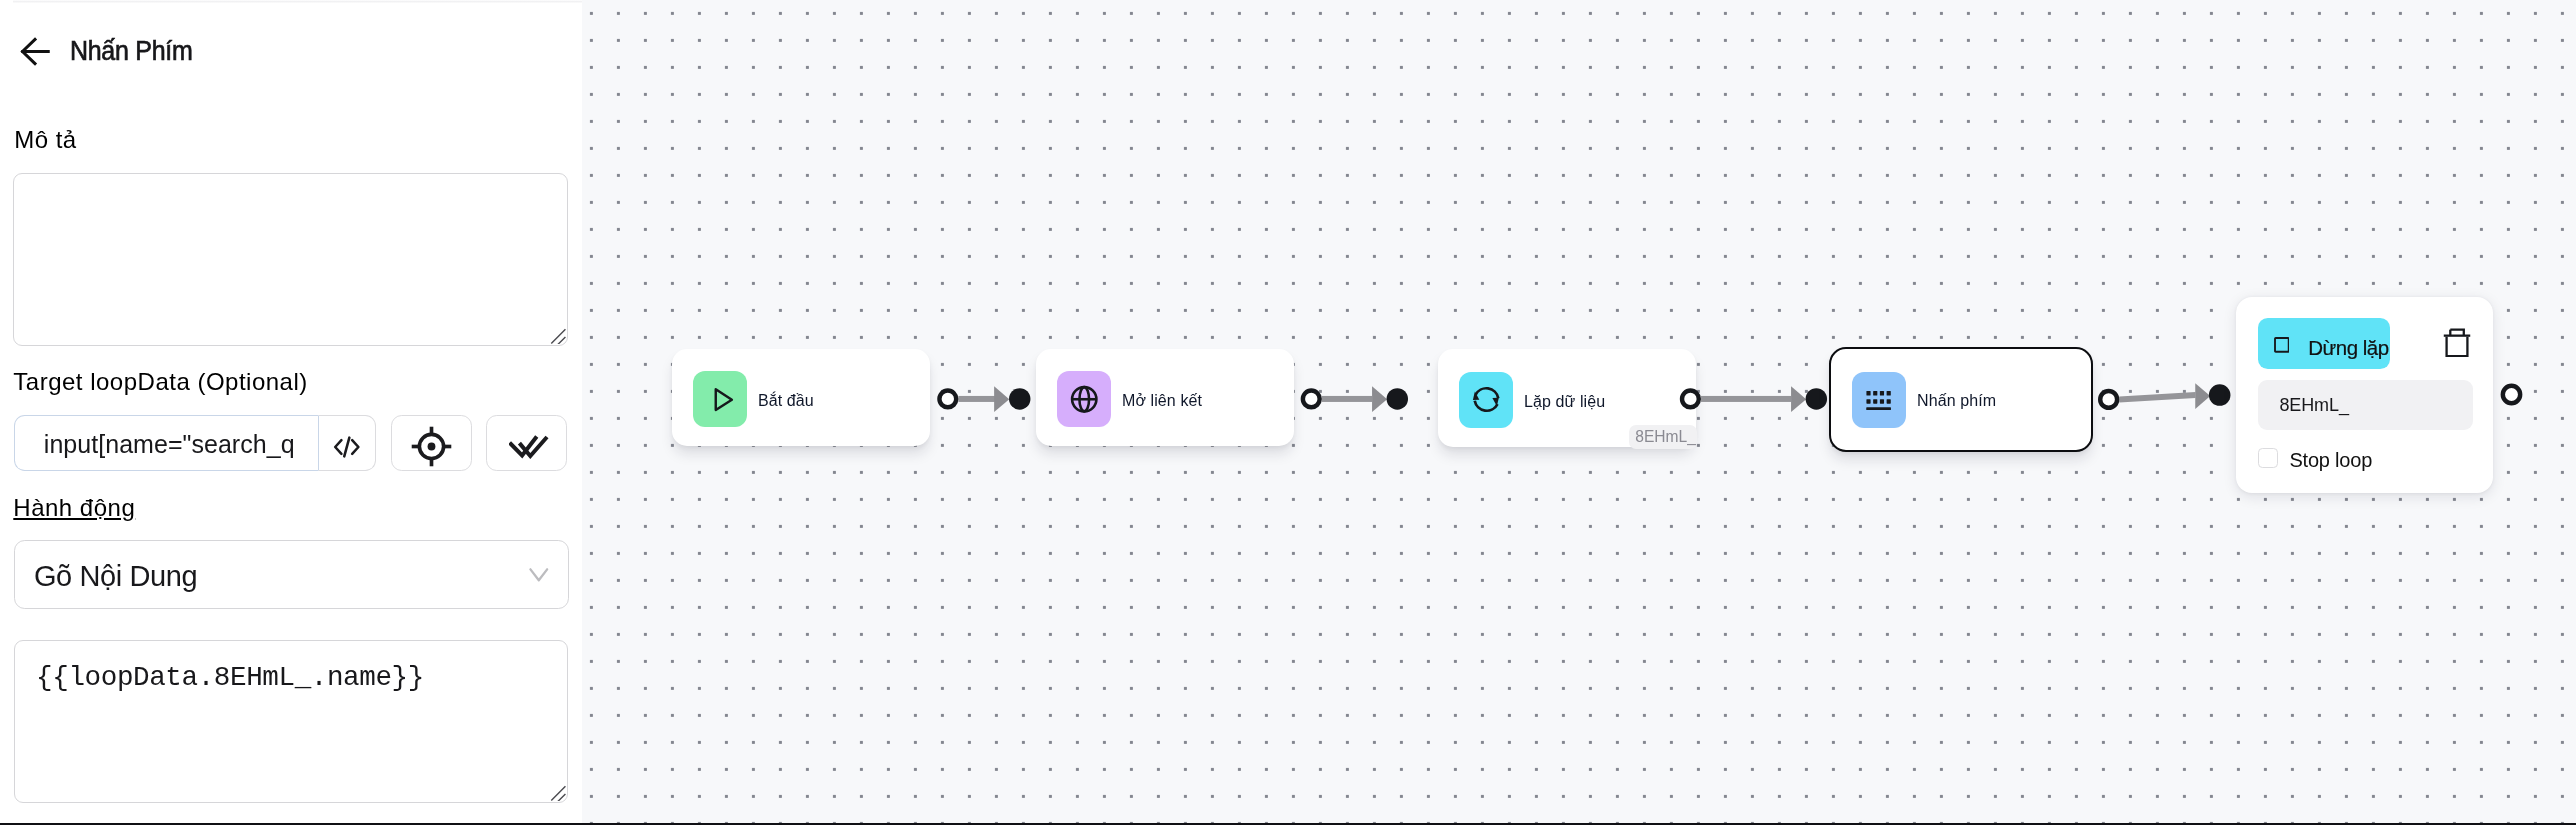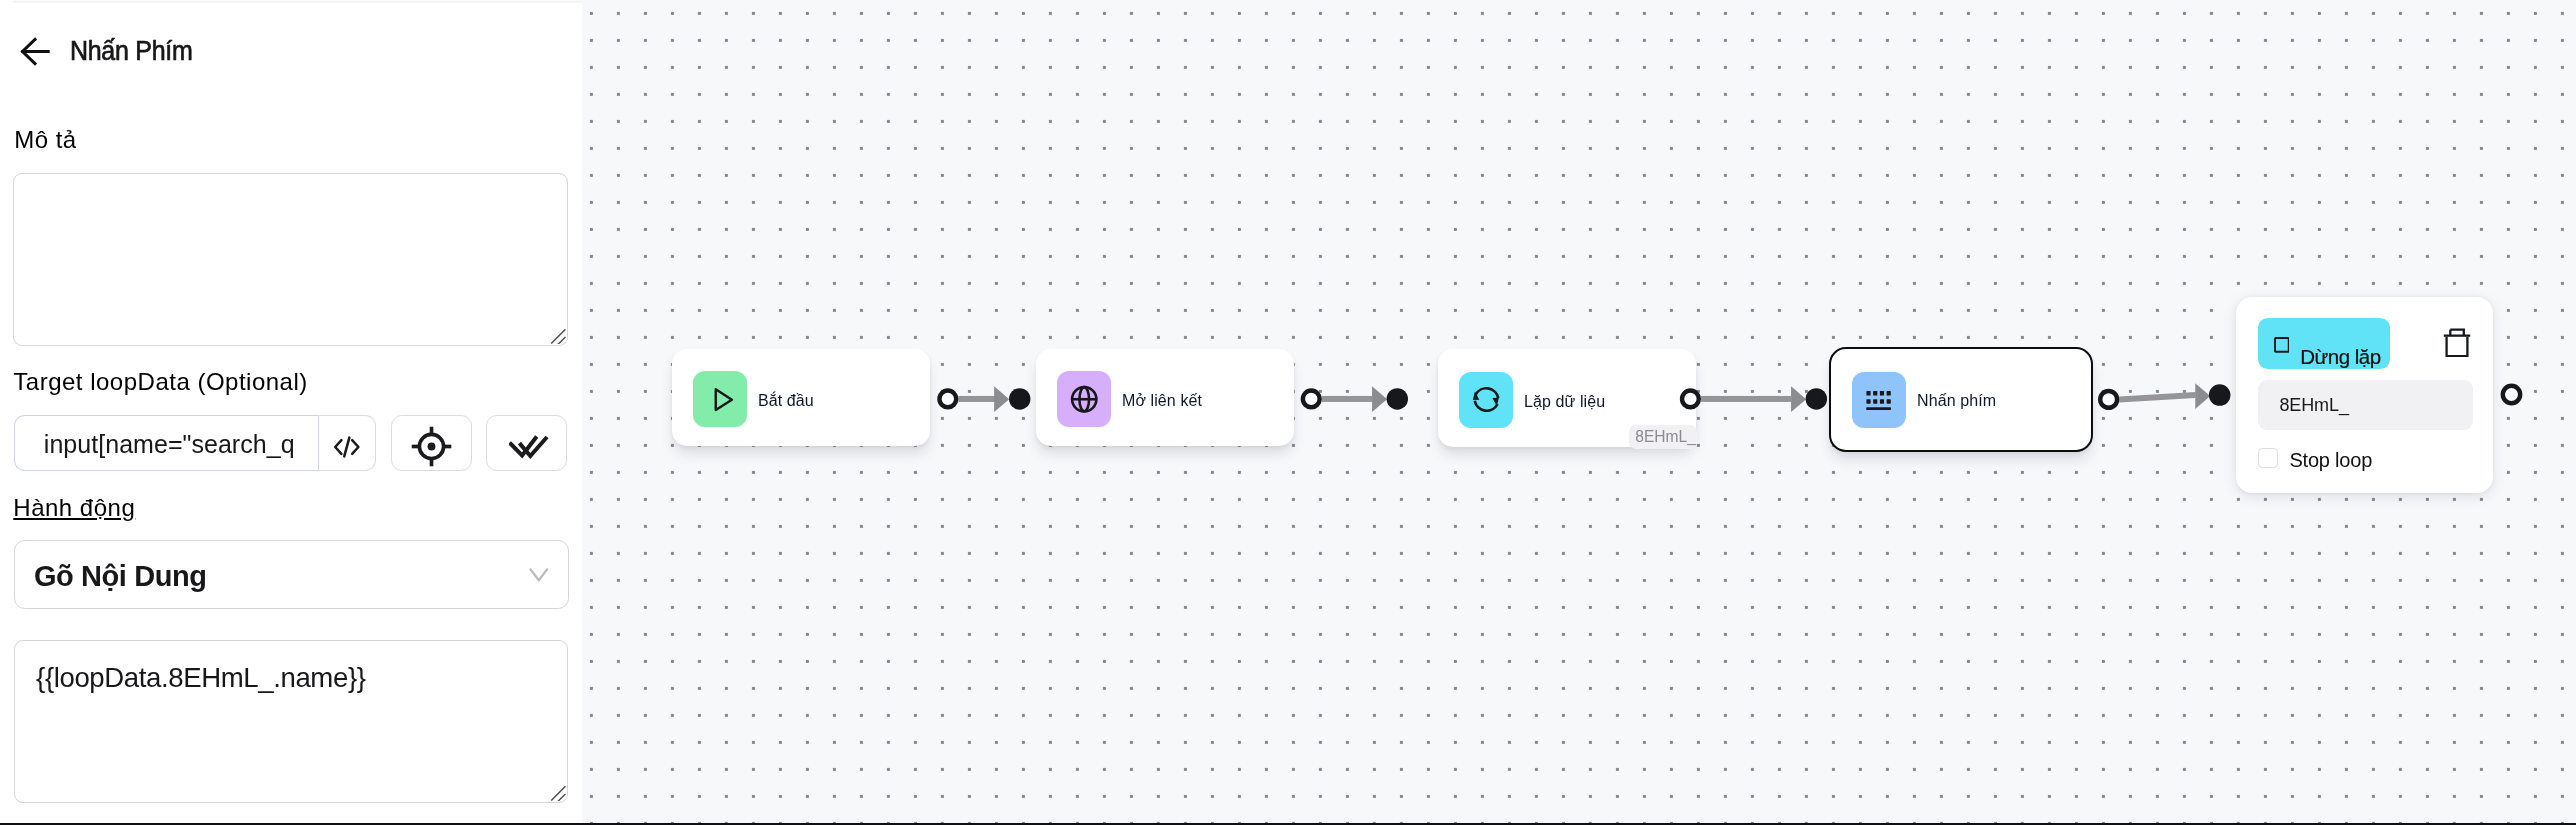--- a/index.html
+++ b/index.html
@@ -15,37 +15,37 @@
   .back-btn{ width:30px; height:30px; margin-left:19.6px; display:flex; align-items:center; justify-content:center; cursor:pointer; }
   .panel-title{ font-size:27px; font-weight:400; color:#17171a; margin-left:20.5px; letter-spacing:-0.3px; -webkit-text-stroke:0.7px #17171a; transform:scaleX(0.925); transform-origin:left center;}
 
   .field-label{ position:absolute; font-size:24px; color:#000000; letter-spacing:0.5px; }
   .lbl-desc{ left:14.2px; top:126px; }
   .lbl-target{ left:13.3px; top:368px; }
   .lbl-action{ left:13.3px; top:494px;text-decoration:underline; }
 
   .textarea-box{ position:absolute; border:1.4px solid #d6d6d9; border-radius:9px; background:#fff; }
   .ta-desc{ left:13.3px; top:173px; width:555px; height:173px; }
-  .ta-value{ left:13.8px; top:640px; width:554px; height:163px; }
+  .ta-value{ left:13.8px; top:640px; width:554px; height:163px;font-family:Liberation Mono, monospace; }
   .ta-text{ position:absolute; left:21.3px; top:21.3px; font-size:27.6px; letter-spacing:-0.4px; color:#18181b; white-space:pre; }
   .resize-grip{ position:absolute; right:1.3px; bottom:0.9px; width:17px; height:17px; }
 
   
   .target-row{ position:absolute; left:13.8px; top:415px; display:flex; align-items:center; }
   .sel-input-wrap{ display:flex; width:362px; height:56px; background:#fff; }
   .sel-input{ flex:1; display:flex; align-items:center; border:1.2px solid #c9d6e8; border-right:none; border-radius:10.7px 0 0 10.7px; padding-left:29px; font-size:25px; letter-spacing:0.04px; color:#18181b; overflow:hidden; white-space:nowrap; }
   .code-btn{ width:58px; border:1.3px solid #dcdcdf; border-left:1.2px solid #c9d6e8; border-radius:0 10.7px 10.7px 0; display:flex; align-items:center; justify-content:center; cursor:pointer; }
   .icon-btn{ width:81px; height:56px; border:1.3px solid #dcdcdf; border-radius:10.7px; background:#fff; display:flex; align-items:center; justify-content:center; cursor:pointer; }
   .icon-btn svg{ position:relative; top:3.6px; }
   .code-btn svg{ position:relative; top:3.6px; }
   .mb1{ margin-left:15px; }
   .mb2{ margin-left:14.2px; }
 
   
-  .select-box{ position:absolute; left:14.2px; top:540px; width:555px; height:69px; border:1.4px solid #d6d6d9; border-radius:10.7px; background:#fff; display:flex; align-items:center; cursor:pointer;font-weight:bold;}
+  .select-box{ position:absolute; left:14.2px; top:540px; width:555px; height:69px; border:1.4px solid #d6d6d9; border-radius:10.7px; background:#fff; display:flex; align-items:center; cursor:pointer;}
   .select-val{ position:relative; top:1.8px; margin-left:18.7px; font-size:29px; letter-spacing:-0.4px; color:#18181b; }
   .select-chev{ position:absolute; right:19.6px; top:50%; transform:translateY(-50%); }
 
   
   .canvas{ position:absolute; left:582px; top:0; width:1994px; height:825px;
       background-color:#f7f8fa;
       background-image: radial-gradient(circle, #83868f 1.4px, transparent 1.6px);
       background-size: 27px 27px; background-position: -4.1px -0.1px; }
 
   .node{ position:absolute; background:#fff; border-radius:15px; display:flex; align-items:center;
@@ -58,21 +58,21 @@
   
   .edge{ position:absolute; overflow:visible; }
   .eopen{ fill:#fff; stroke:#16181c; stroke-width:5; }
   .edot{ fill:#16181c; }
   .eline{ fill:#959599; }
   .earr{ fill:#8c8c90; }
 
   
   .popup{ position:absolute; background:#fff; border-radius:16px; box-shadow:0 3.6px 14.2px rgba(20,20,45,.10), 0 0.9px 3.6px rgba(20,20,45,.05); }
   .chip{ position:absolute; display:inline-flex; align-items:center; background:#60e3f7; border-radius:9.8px; cursor:pointer;}
-  .chip .ctext{ font-size:20.5px; letter-spacing:-0.5px; color:#111; -webkit-text-stroke:0.2px #111; position:relative; top:14px; margin-left:11px;}
+  .chip .ctext{ font-size:20.5px; letter-spacing:-0.5px; color:#111; -webkit-text-stroke:0.2px #111; position:relative; top:5px; margin-left:19px;}
   .trash-btn{ position:absolute; cursor:pointer; }
   .id-box{ position:absolute; background:#f1f1f3; border-radius:9px; display:flex; align-items:center; font-size:18px; letter-spacing:-0.1px; color:#18181b; }
   .chk-row{ position:absolute; display:flex; align-items:flex-start; }
   .chk{ width:20px; height:20px; border:1.3px solid #dcdcdf; border-radius:4.4px; background:#fff; flex:none; }
   .chk-label{ font-size:20px; letter-spacing:-0.2px; color:#111; margin-left:11px; position:relative; top:0.9px; }
 
   
   .n1{ left:90px; top:349px; width:258px; height:97px; }
   .n2{ left:454px; top:349px; width:258px; height:97px; }
   .n3{ left:832px; top:349px; width:258px; height:98px;margin-left:24px; }

